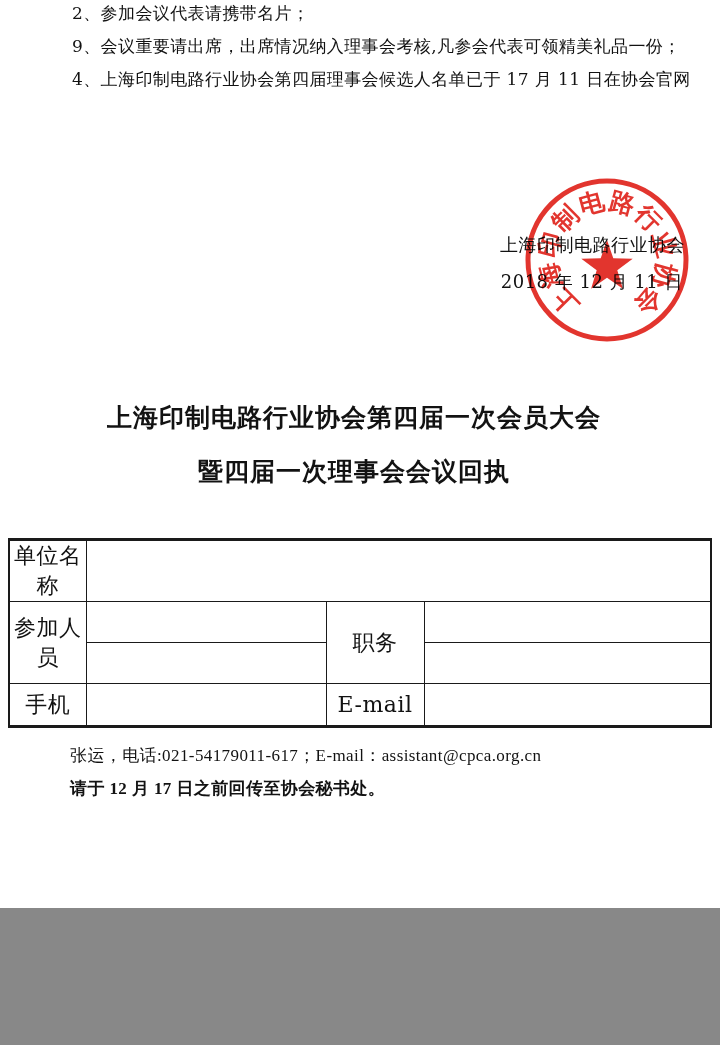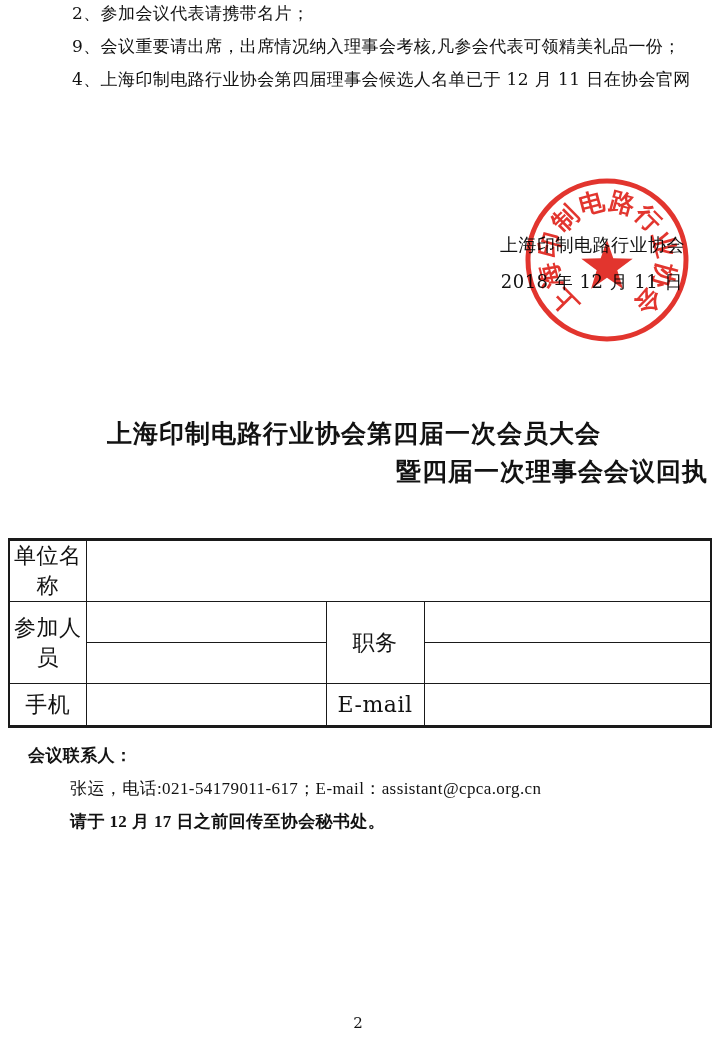--- a/index.html
+++ b/index.html
@@ -1,18 +1,18 @@
 <!DOCTYPE html>
 <html><head>
 <meta charset="utf-8">
 <style>
   html,body{margin:0;padding:0;background:#888;}
   .page{
     position:relative;
-    width:720px;height:1045px;
+    width:720px;height:908px;
     margin:0 auto;
     background:#ffffff;
     overflow:hidden;
     font-family:"DejaVu Serif","Liberation Serif",serif;
     color:#121212;
   }
   
   .notice{
     position:absolute;
     left:28px;right:26px;top:-3px;
@@ -50,22 +50,22 @@
   
   .doc-title{
     position:absolute;
     left:0;width:708px;
     text-align:center;
     font-size:25px;line-height:28px;
     font-weight:bold;
     letter-spacing:1px;
     white-space:nowrap;
   }
-  .title-1{top:420px;}
-  .title-2{top:458px;text-align:right;}
+  .title-1{top:404px;}
+  .title-2{top:458px;}
   
   .reply-table{
     position:absolute;
     left:8px;top:538px;
     width:702px;
     border-collapse:collapse;
     table-layout:fixed;
     border-top:3px solid #1a1a1a;
     border-bottom:3px solid #1a1a1a;
     border-left:2px solid #1a1a1a;
@@ -97,21 +97,21 @@
   }
 </style>
 </head>
 <body>
 
 <div class="page">
 
   <div class="notice">
     <div class="line indent">2、参加会议代表请携带名片；</div>
     <div class="line indent">9、会议重要请出席，出席情况纳入理事会考核,凡参会代表可领精美礼品一份；</div>
-    <div class="line indent">4、上海印制电路行业协会第四届理事会候选人名单已于 12 月 11 日在协会官网</div>
+    <div class="line indent">4、上海印制电路行业协会第四届理事会候选人名单已于 17 月 11 日在协会官网</div>
   </div>
 
   <div class="signoff-line signoff-org">上海印制电路行业协会</div>
   <div class="signoff-line signoff-date">2018 年 12 月 11 日</div>
 
   <svg class="seal" id="seal-svg" viewBox="0 0 170 170">
     <circle id="seal-circle" cx="85" cy="85" r="79" fill="none" stroke-width="5" stroke="#e0231c"></circle>
     <polygon id="seal-star" points="85.0,65.0 91.3,83.3 110.7,83.7 95.3,95.3 100.9,113.8 85.0,102.8 69.1,113.8 74.7,95.3 59.3,83.7 78.7,83.3" fill="#e0231c"></polygon>
     <g id="seal-ring">
         <text x="43.3" y="126.7" transform="rotate(225 43.3 126.7)" class="ring-char" fill="#e0231c">上</text>
@@ -155,20 +155,19 @@
     <tr style="height:43px">
       <td>手机</td>
       <td></td>
       <td>E-mail</td>
       <td></td>
     </tr>
   </tbody>
     </table>
 
   <div class="contact">
-    <div class="bold">会议联系人：</div>
     <div class="indent">张运，电话:021-54179011-617；E-mail：assistant@cpca.org.cn</div>
     <div class="indent bold">请于 12 月 17 日之前回传至协会秘书处。</div>
   </div>
 
   <div class="footer">2</div>
 
 </div>
 
 </body></html>

